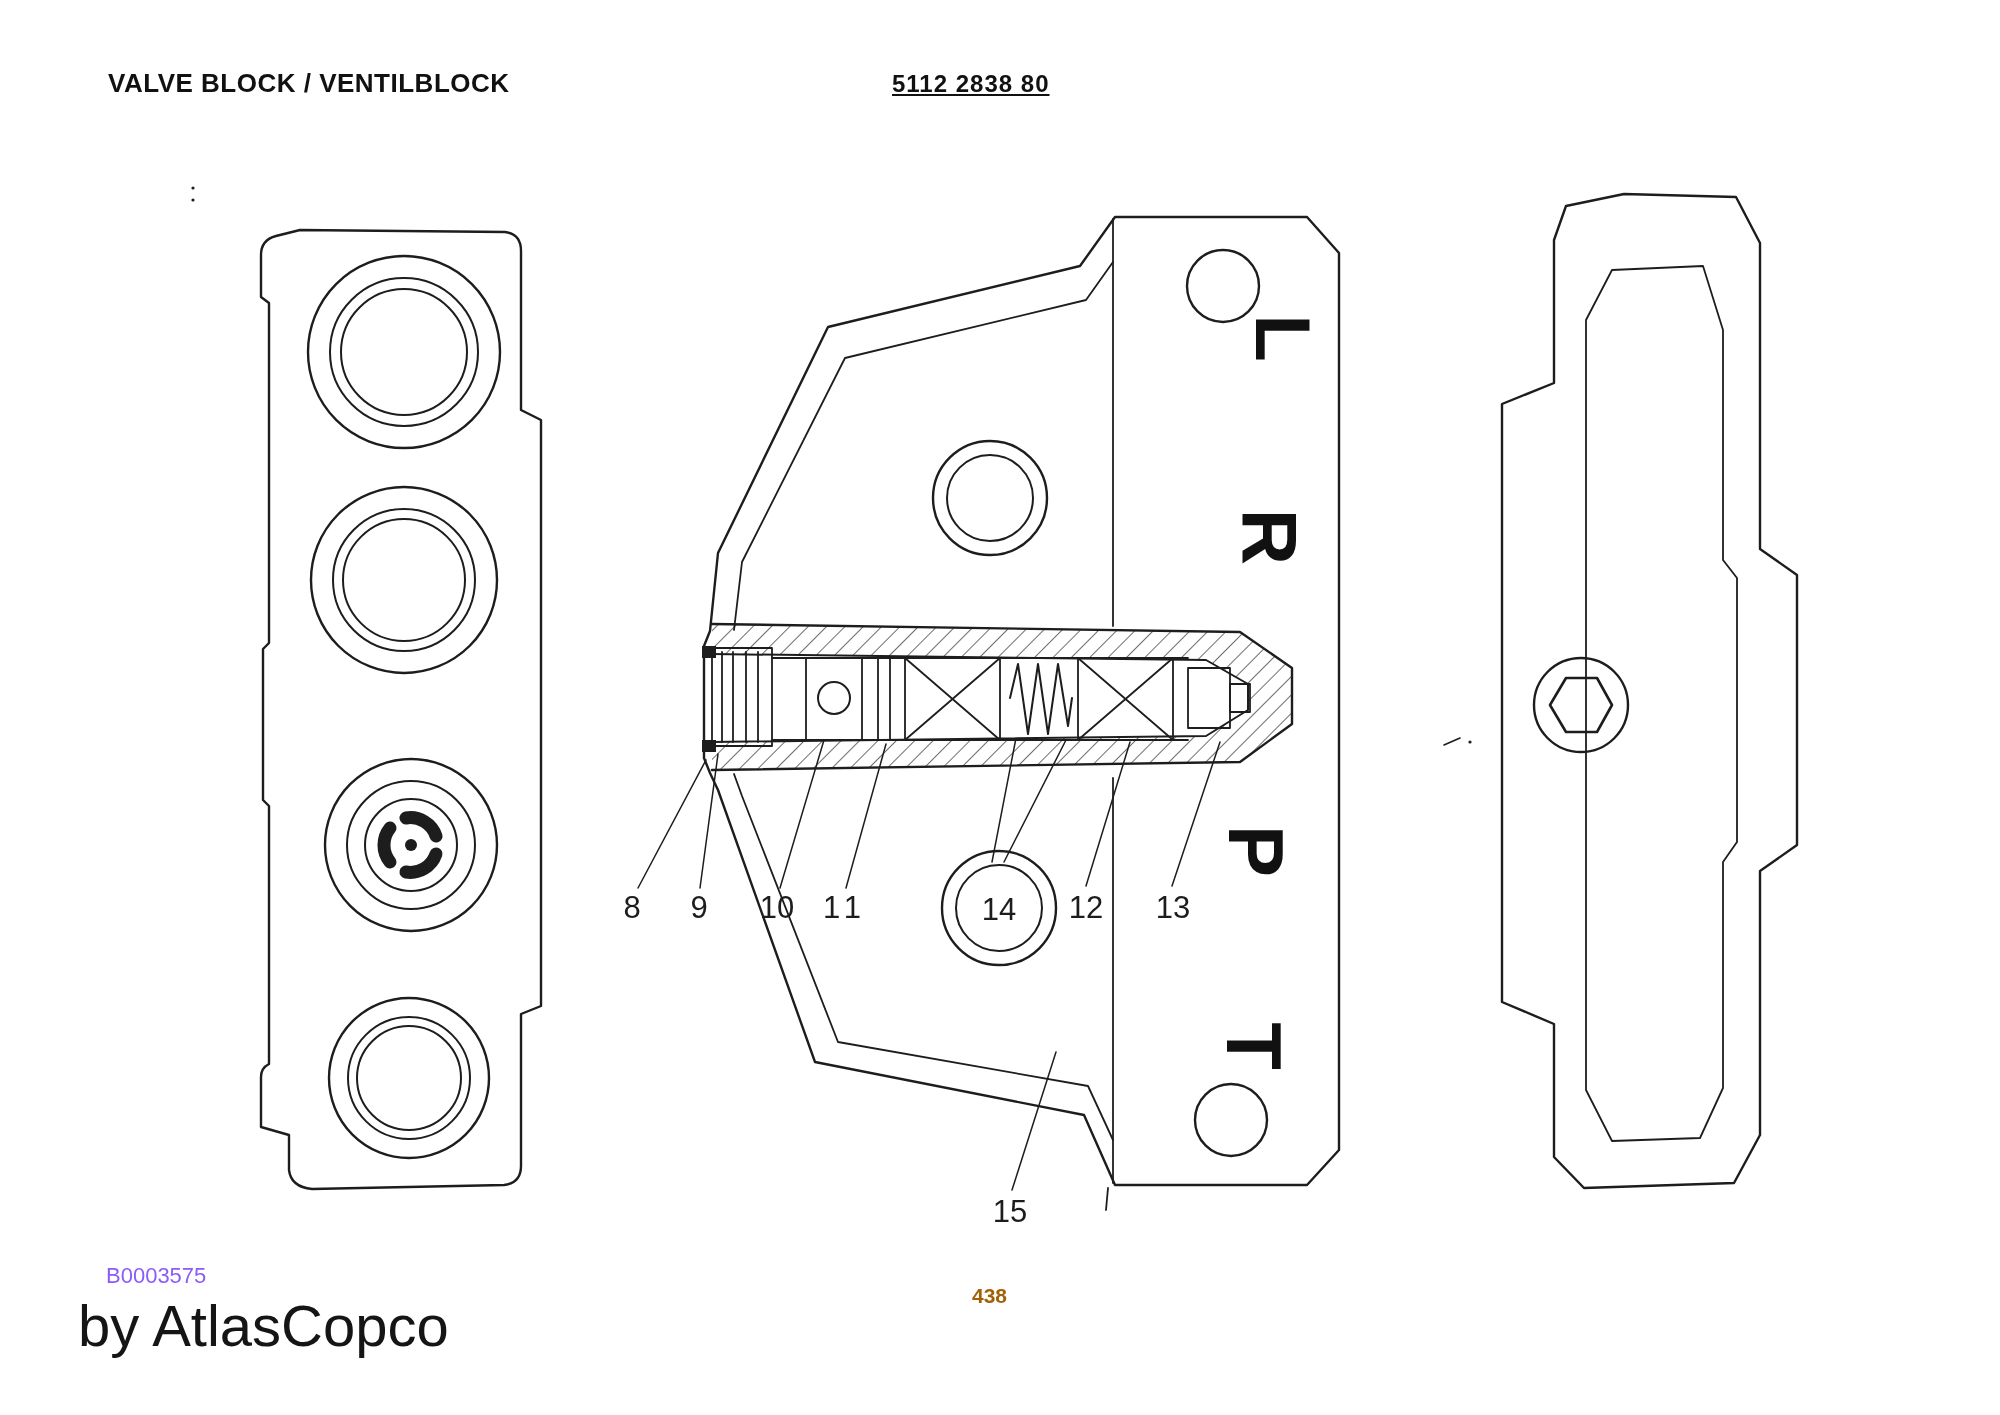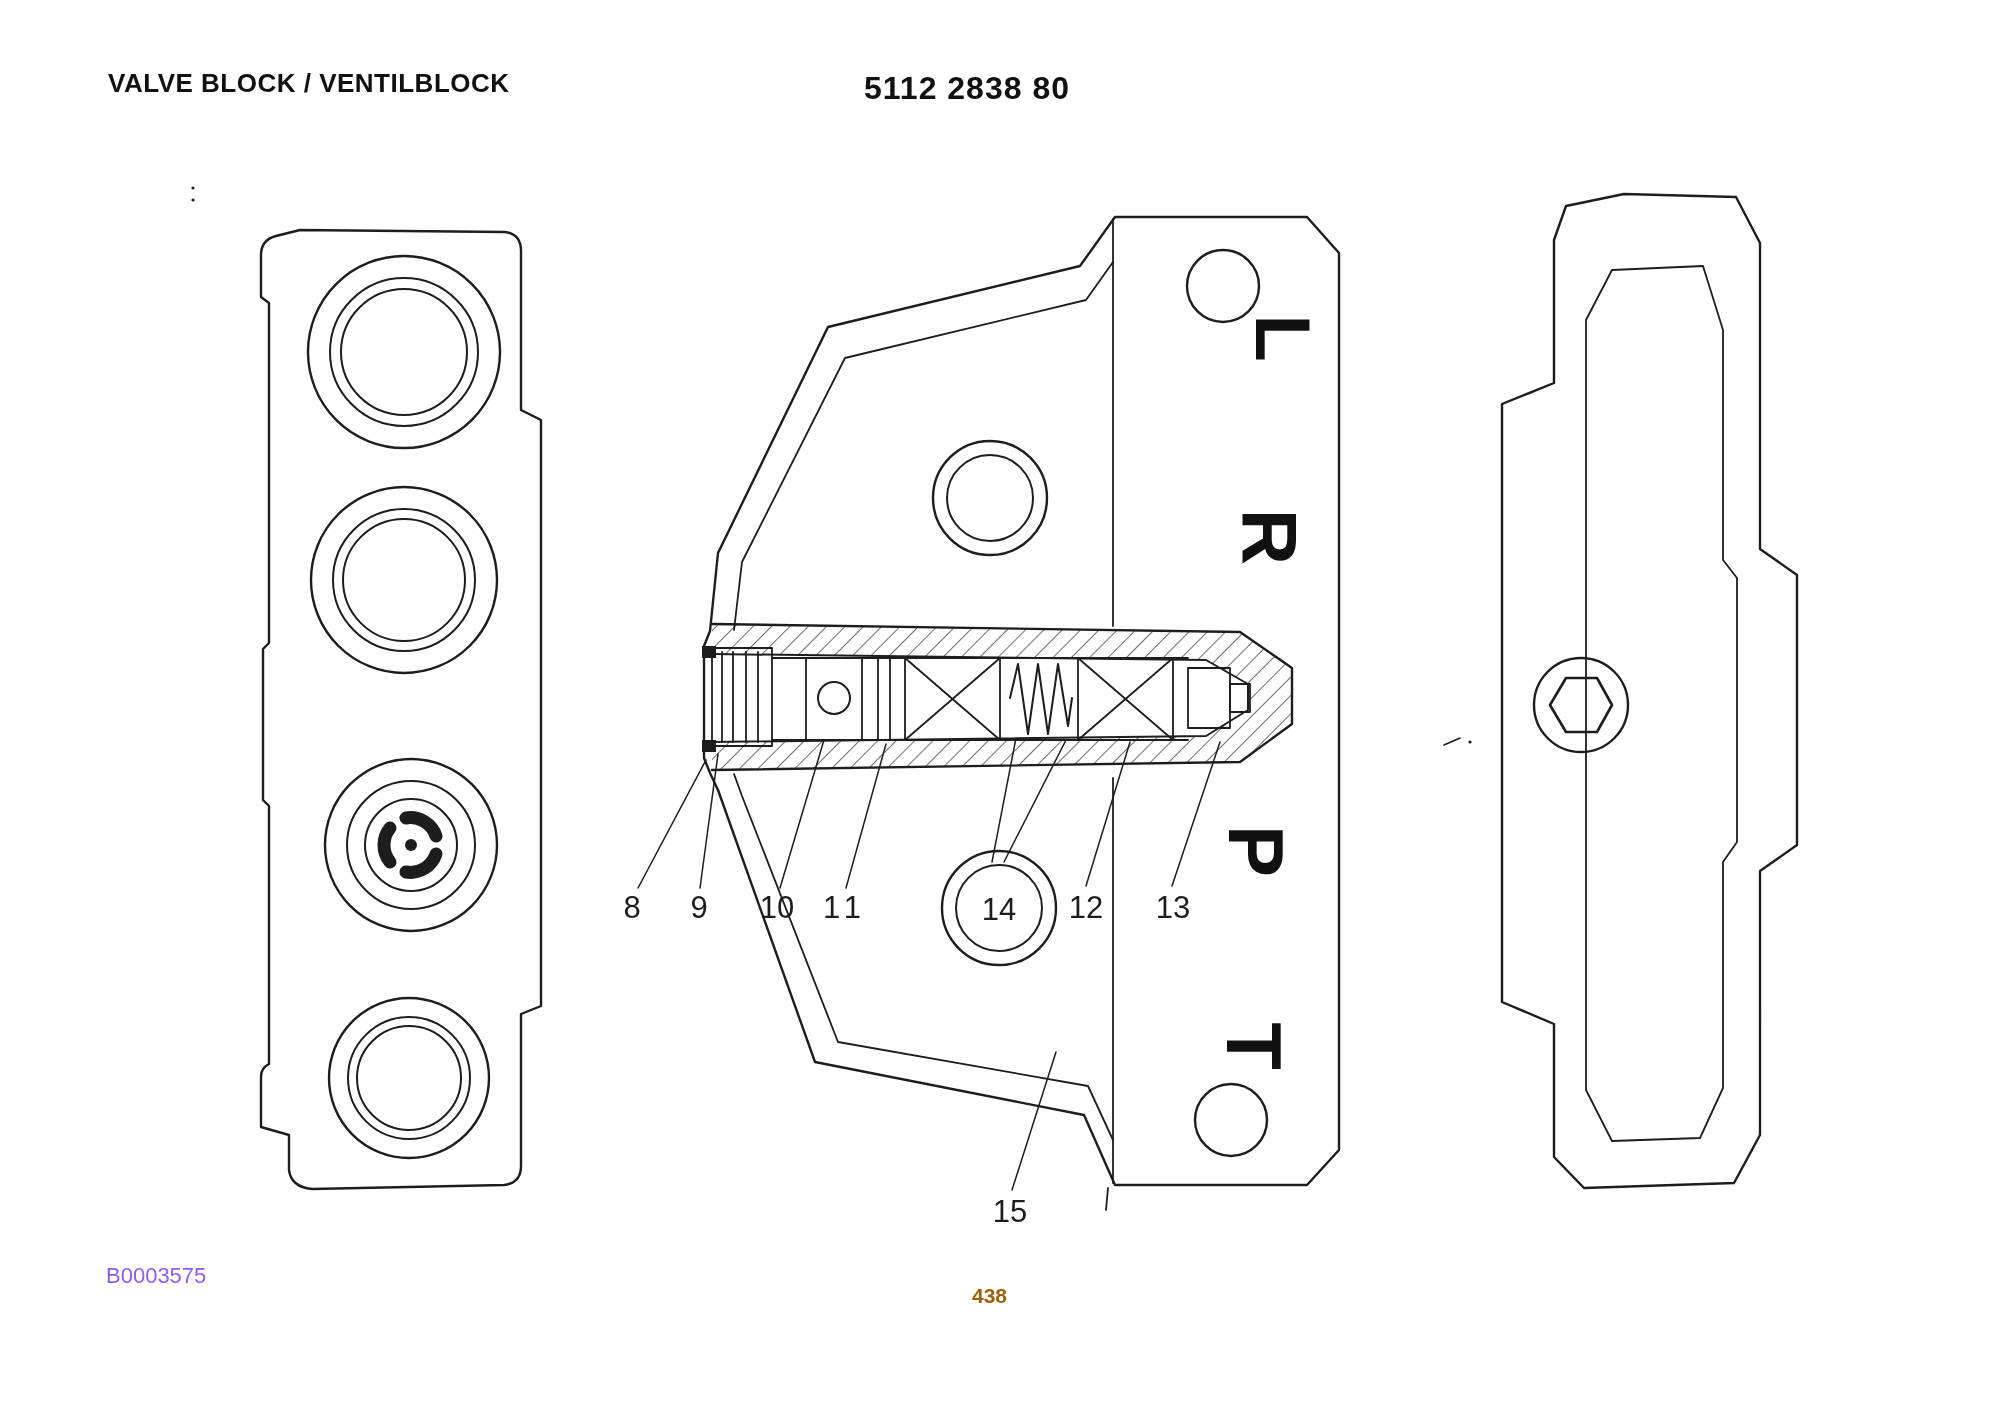--- a/index.html
+++ b/index.html
@@ -19,26 +19,27 @@
     position: absolute;
     left: 108px;
     top: 68px;
     font-size: 26px;
     font-weight: bold;
     color: #111;
     letter-spacing: 0.5px;
   }
   .hdr-part {
     position: absolute;
-    left: 864px;
+    left: 892px;
     top: 70px;
-    font-size: 32px;
+    font-size: 24px;
     font-weight: bold;
     color: #111;
     letter-spacing: 1px;
+    text-decoration: underline;
   }
   .drawing-svg {
     position: absolute;
     left: 0;
     top: 0;
   }
   .ftr-code {
     position: absolute;
     left: 106px;
     top: 1263px;
@@ -249,15 +250,16 @@
         <path d="M 1612 705 L 1597 732 L 1566 732 L 1550 705 L 1566 678 L 1597 678 Z" stroke-width="2.6"></path>
       </g>
       <g>
         <line x1="1444" y1="745" x2="1460" y2="738" stroke-width="1.6"></line>
         <circle cx="1470" cy="742" r="1.6" fill="#1d1d1d" stroke="none"></circle>
       </g>
     </g>
   </svg>
 
   <div class="ftr-code">B0003575</div>
+  <div class="ftr-brand">by AtlasCopco</div>
   <div class="ftr-page">438</div>
 
 </div>
 
 </body></html>

